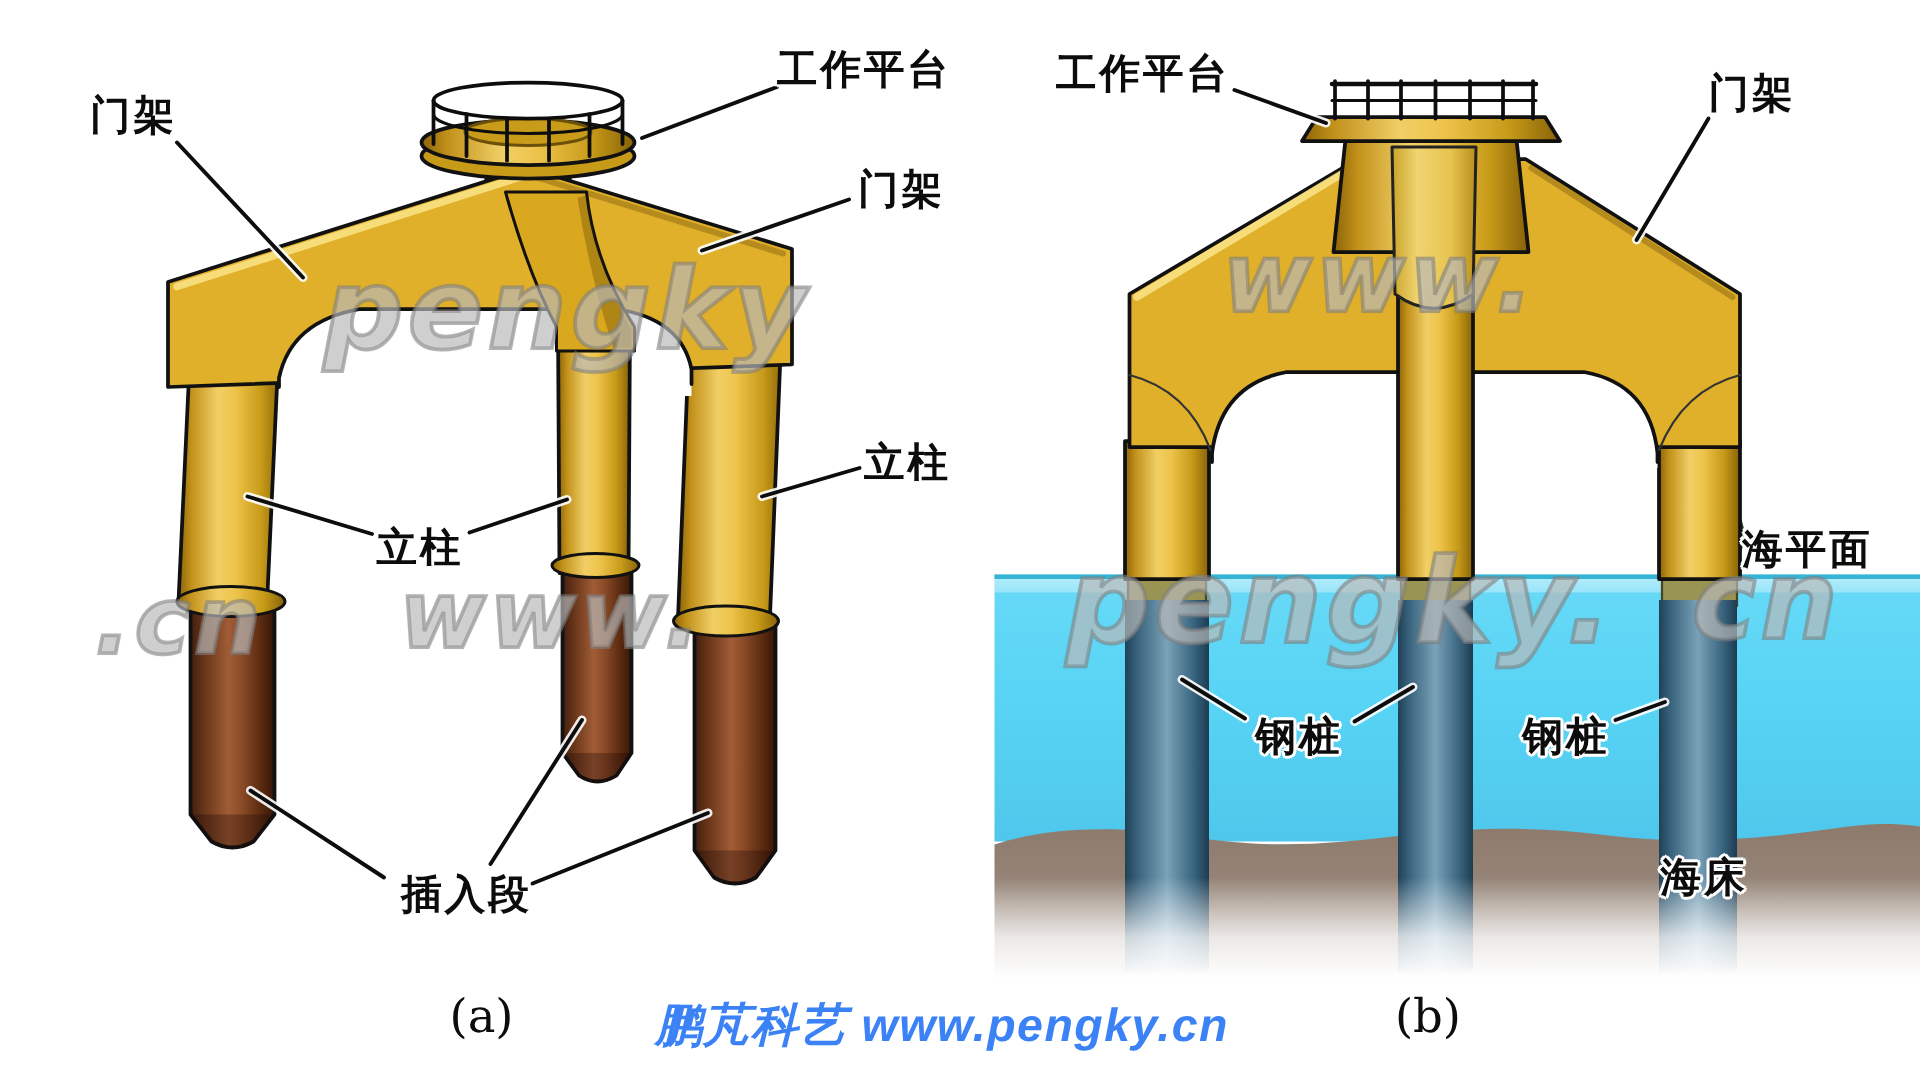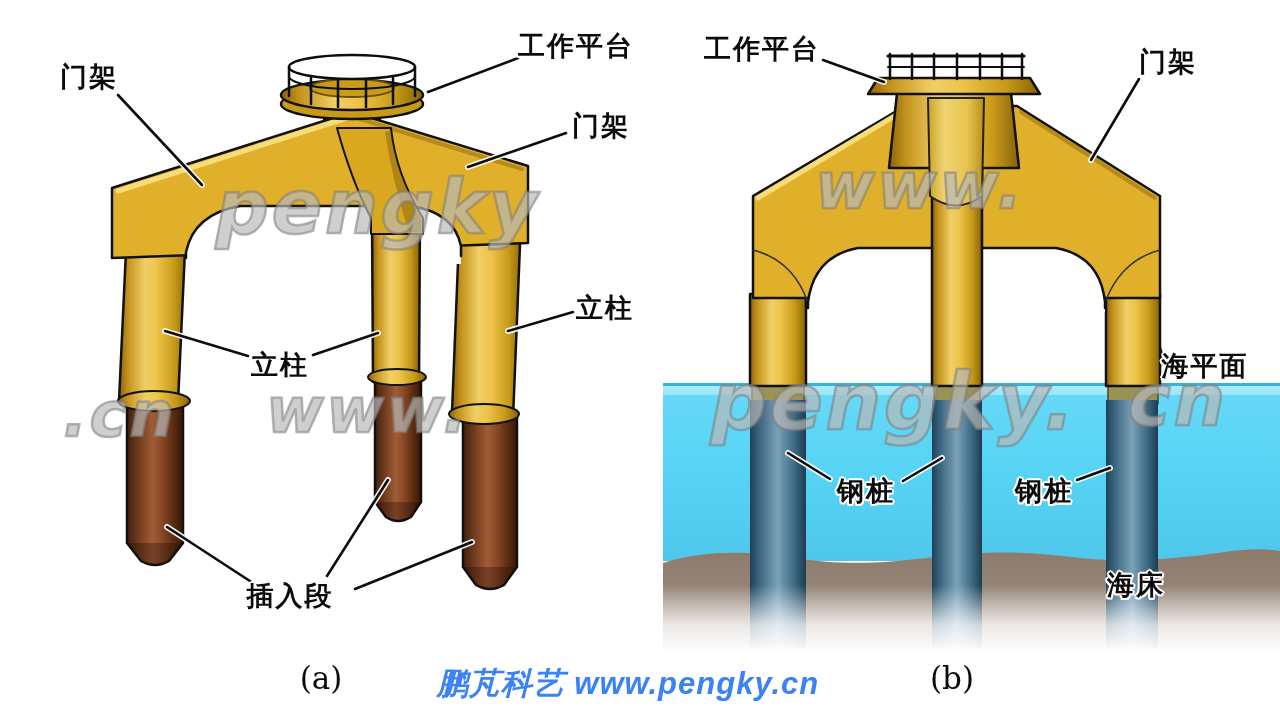--- a/index.html
+++ b/index.html
@@ -233,21 +233,21 @@
   <div class="wm" style="left:368px; top:410px; font-size:62px;">www.</div>
   <div class="wm" style="left:920px; top:186px; font-size:64px;">www.</div>
   <div class="wm" style="left:880px; top:402px; font-size:78px;margin-left:14px;">pengky.</div>
   <div class="wm" style="left:1178px; top:400px; font-size:72px;">cn</div>
 
   <div class="lbl" style="left:89px; top:77px;">门架</div>
   <div class="lbl" style="left:576px; top:46px;">工作平台</div>
   <div class="lbl" style="left:601px; top:126px;">门架</div>
   <div class="lbl" style="left:605px; top:308px;">立柱</div>
   <div class="lbl" style="left:280px; top:365px;">立柱</div>
-  <div class="lbl" style="left:290px; top:596px;">插入段</div>
+  <div class="lbl" style="left:311px; top:596px;">插入段</div>
   <div class="caption" style="left:321px; top:678px;">(a)</div>
 
   <div class="lbl" style="left:762px; top:49px;">工作平台</div>
   <div class="lbl" style="left:1168px; top:62px;">门架</div>
   <div class="lbl" style="left:1205px; top:366px;text-align:right;">海平面</div>
   <div class="lbl" style="left:866px; top:491px;">钢桩</div>
   <div class="lbl" style="left:1044px; top:491px;">钢桩</div>
   <div class="lbl" style="left:1136px; top:585px;">海床</div>
   <div class="caption" style="left:952px; top:678px;">(b)</div>
 

